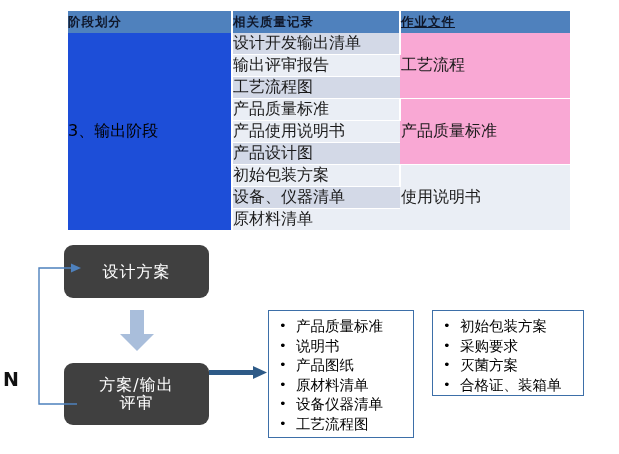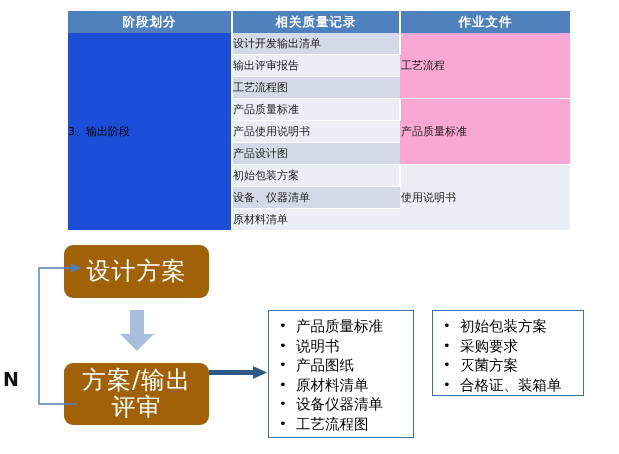--- a/index.html
+++ b/index.html
@@ -26,36 +26,36 @@
     height: 219px;
     border-collapse: collapse;
     table-layout: fixed;
   }
   #records-table col.c1 { width: 164px; }
   #records-table col.c2 { width: 168px; }
   #records-table col.c3 { width: 170px; }
 
   #records-table th {
     background: #4f81bd;
-    color: #ffffff;
+    color: #0f172a;
     font-size: 12.5px;
     font-weight: bold;
     height: 22px;
-    text-align: center;
+    text-align: left;
     vertical-align: middle;
     border-right: 2px solid #ffffff;
     letter-spacing: 1px;
     padding: 0;
   }
-  #records-table th:last-child { border-right: none; }
+  #records-table th:last-child { border-right: none; text-decoration: underline; }
 
   #records-table td {
     padding: 0;
     vertical-align: middle;
-    font-size: 11px;
+    font-size: 16px;
     border-right: 2px solid #ffffff;
     border-bottom: 1px solid #ffffff;
   }
   #records-table td:last-child { border-right: none; }
 
   td.stage-cell {
     background: #1d4ed8;
     font-size: 13.5px;
     vertical-align: top;
     padding: 8px 0 0 12px;
@@ -87,28 +87,28 @@
   #flowchart {
     position: absolute;
     left: 0;
     top: 232px;
     width: 619px;
     height: 222px;
   }
 
   .flow-box {
     position: absolute;
-    background: #a16207;
+    background: #404040;
     border-radius: 9px;
     color: #ffffff;
     display: flex;
     align-items: center;
     justify-content: center;
     text-align: center;
-    font-size: 24px;
+    font-size: 16px;
     line-height: 1.12;
     letter-spacing: 1px;
     font-family: "DejaVu Serif", "Liberation Serif", serif;
   }
   #flow-box-design {
     left: 64px;
     top: 13px;
     width: 145px;
     height: 53px;
   }

